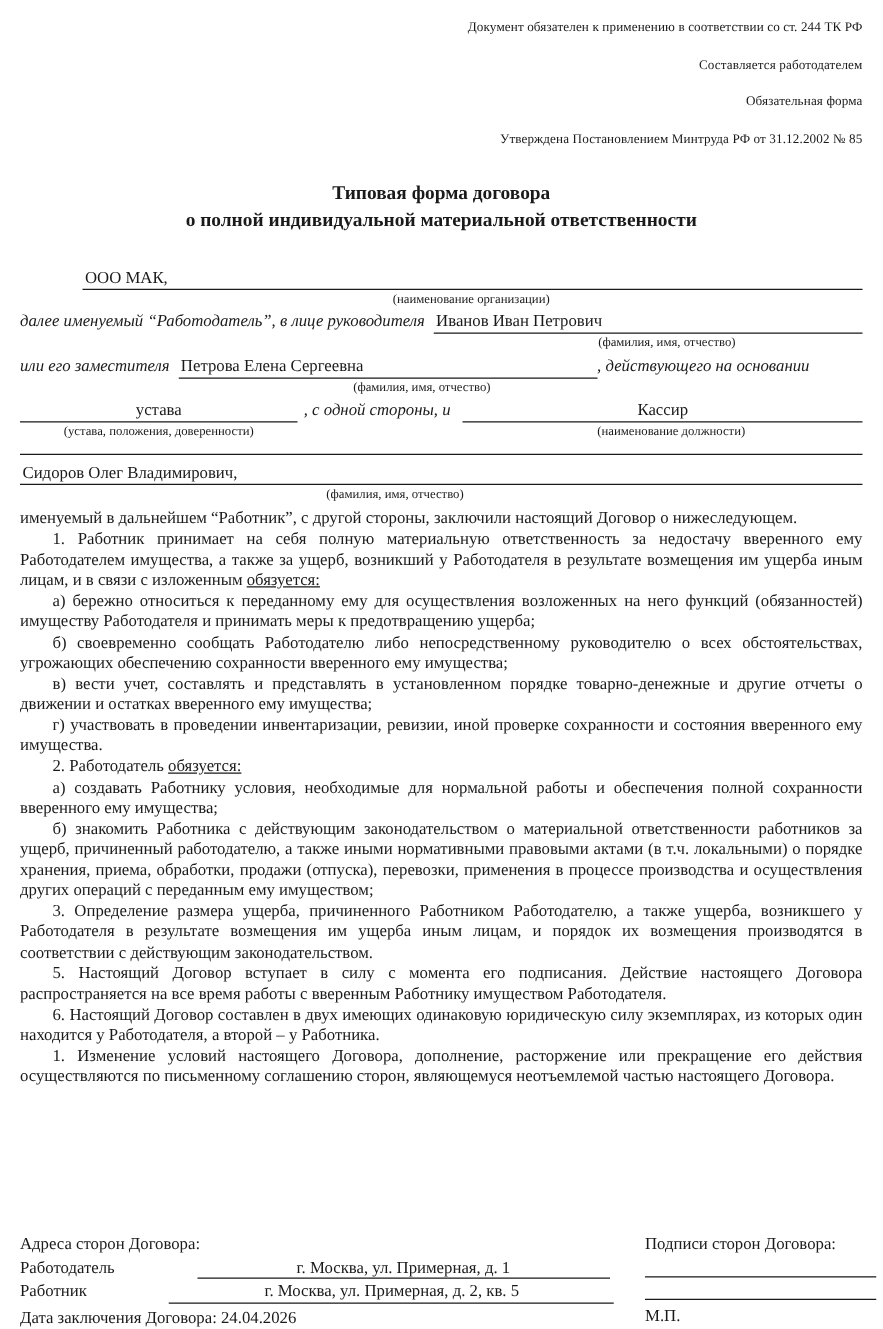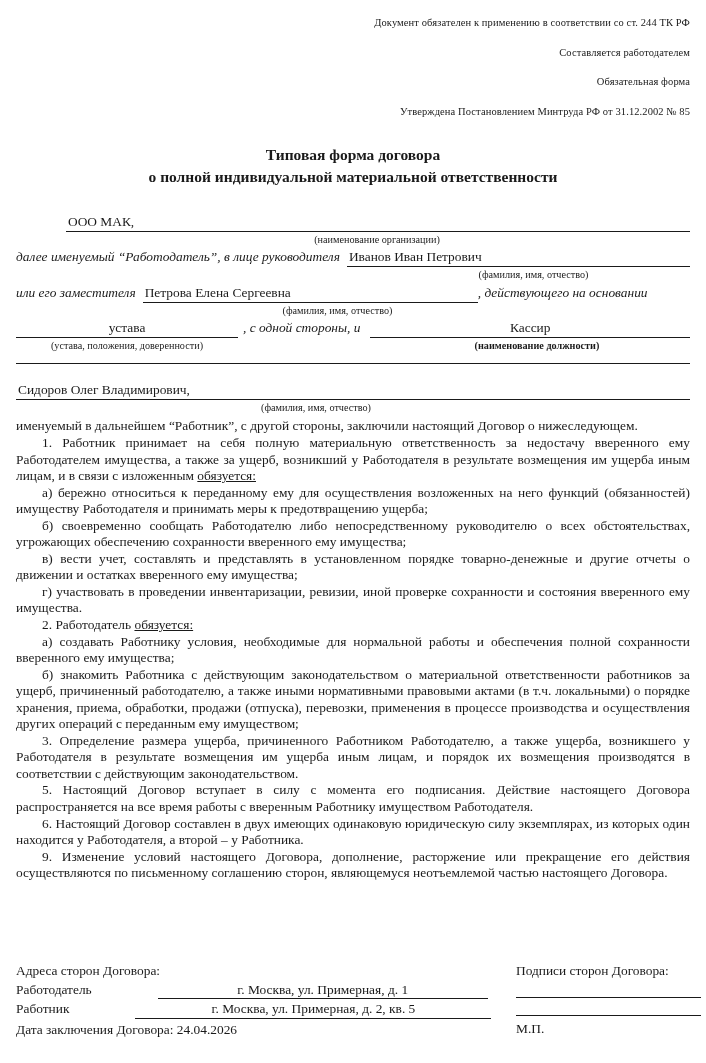--- a/index.html
+++ b/index.html
@@ -87,21 +87,21 @@
     font-size: 13.4px;
     line-height: 1.235;
     text-align: justify;
     text-indent: 26px;
     margin: 0;
   }
   .para.no-indent { text-indent: 0; }
   .u { text-decoration: underline; }
 
   
-  .footer { position: absolute; left: 16px; right: 16px; bottom: 24px; }
+  .footer { position: absolute; left: 16px; right: 16px; bottom: 0; }
   .footer-grid { display: flex; }
   .footer-left { width: 470px; flex: none; }
   .footer-right { flex: 1 1 auto; padding-left: 30px; }
 
   .f-line {
     display: flex;
     align-items: baseline;
     font-size: 13.4px;
     line-height: 1.3;
     white-space: nowrap;
@@ -173,26 +173,26 @@
     <div class="row" style="margin-top:4px;">
       <div class="fill" style="width:222px;">устава</div>
       <span style="width:5px;flex:none;"></span>
       <span class="lbl">, с одной стороны, и</span>
       <span style="width:10px;flex:none;"></span>
       <div class="fill grow">Кассир</div>
     </div>
     <div class="caption-row">
       <div class="caption" style="width:222px;flex:none;">(устава, положения, доверенности)</div>
       <div style="width:146px;flex:none;"></div>
-      <div class="caption" style="flex:1 1 auto;font-weight:bold;">(наименование должности)</div>
+      <div class="caption" style="flex:1 1 auto;">(наименование должности)</div>
     </div>
 
     <div class="blank-rule"></div>
 
-    <div class="row" style="margin-top:18px;">
+    <div class="row" style="margin-top:6px;">
       <div class="fill left grow">Сидоров Олег Владимирович,</div>
     </div>
     <div class="caption-row">
       <div style="width:60px;flex:none;"></div>
       <div class="caption" style="width:480px;flex:none;">(фамилия, имя, отчество)</div>
     </div>
   </div>
 
   <div class="body-text">
     <p class="para no-indent">именуемый в дальнейшем “Работник”, с другой стороны, заключили настоящий Договор о нижеследующем.</p>
@@ -203,21 +203,21 @@
     <p class="para">в) вести учет, составлять и представлять в установленном порядке товарно-денежные и другие отчеты о движении и остатках вверенного ему имущества;</p>
     <p class="para">г) участвовать в проведении инвентаризации, ревизии, иной проверке сохранности и состояния вверенного ему имущества.</p>
 
     <p class="para"><span>2. Работодатель </span><span class="u">обязуется:</span></p>
     <p class="para">а) создавать Работнику условия, необходимые для нормальной работы и обеспечения полной сохранности вверенного ему имущества;</p>
     <p class="para">б) знакомить Работника с действующим законодательством о материальной ответственности работников за ущерб, причиненный работодателю, а также иными нормативными правовыми актами (в т.ч. локальными) о порядке хранения, приема, обработки, продажи (отпуска), перевозки, применения в процессе производства и осуществления других операций с переданным ему имуществом;</p>
 
     <p class="para">3. Определение размера ущерба, причиненного Работником Работодателю, а также ущерба, возникшего у Работодателя в результате возмещения им ущерба иным лицам, и порядок их возмещения производятся в соответствии с действующим законодательством.</p>
     <p class="para">5. Настоящий Договор вступает в силу с момента его подписания. Действие настоящего Договора распространяется на все время работы с вверенным Работнику имуществом Работодателя.</p>
     <p class="para">6. Настоящий Договор составлен в двух имеющих одинаковую юридическую силу экземплярах, из которых один находится у Работодателя, а второй – у Работника.</p>
-    <p class="para">9. Изменение условий настоящего Договора, дополнение, расторжение или прекращение его действия осуществляются по письменному соглашению сторон, являющемуся неотъемлемой частью настоящего Договора.</p>
+    <p class="para">1. Изменение условий настоящего Договора, дополнение, расторжение или прекращение его действия осуществляются по письменному соглашению сторон, являющемуся неотъемлемой частью настоящего Договора.</p>
   </div>
 
   <div class="footer">
     <div class="footer-grid">
       <div class="footer-left">
         <div class="f-head">Адреса сторон Договора:</div>
 
         <div class="f-line" style="margin-top:1px;">
           <span>Работодатель</span>
           <span style="width:10px;flex:none;"></span>

